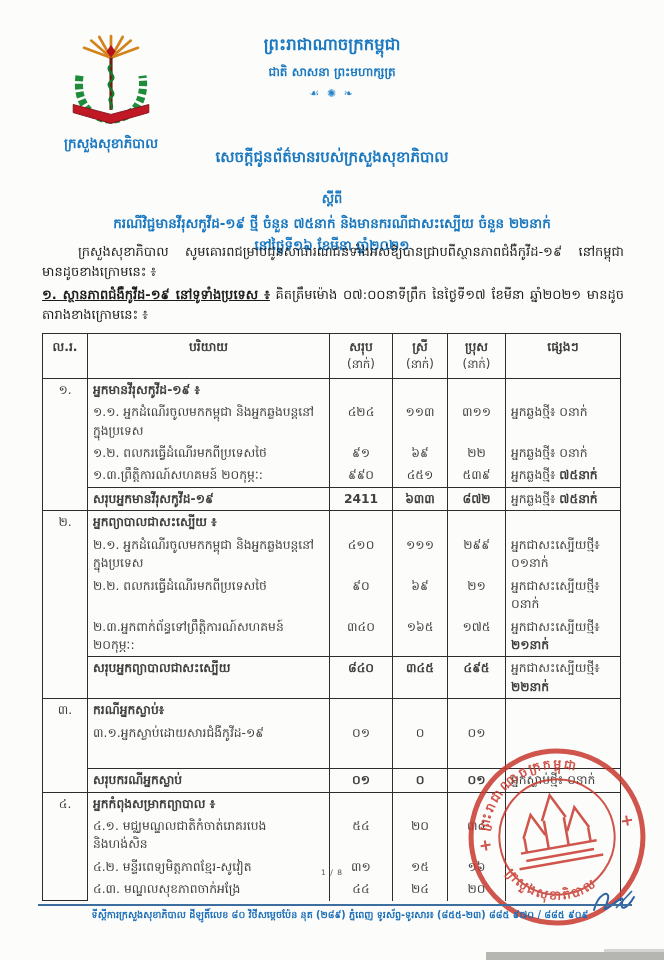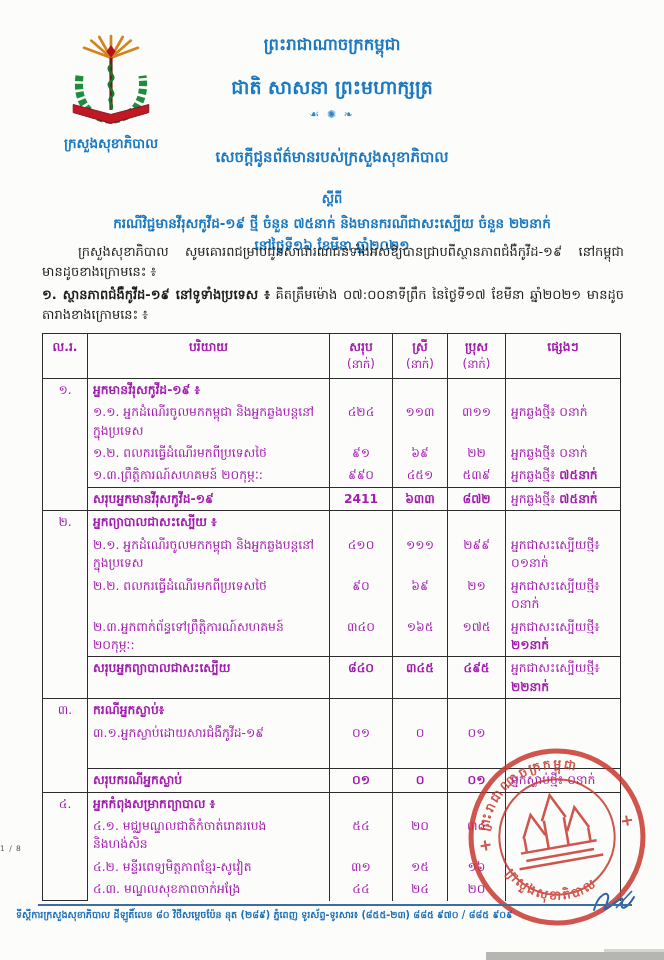--- a/index.html
+++ b/index.html
@@ -8,51 +8,51 @@
     background:#fcfcfa;overflow:hidden;
     font-family:"DejaVu Sans","Liberation Sans",sans-serif;
     color:#1c1c1c;
   }
   
   .logo-block{position:absolute;left:48px;top:32px;width:126px;text-align:center;}
   .logo-block svg{width:108px;height:100px;display:block;margin:0 auto;}
   .ministry-label{color:#1b79c1;font-weight:bold;font-size:13.5px;margin-top:3px;white-space:nowrap;}
   .motto{position:absolute;top:34px;left:0;right:0;text-align:center;color:#1b79c1;font-weight:bold;}
   .motto .l1{font-size:16.5px;}
-  .motto .l2{font-size:19px;margin-top:17px;}
+  .motto .l2{font-size:12px;margin-top:6px;}
   .motto .orn{font-size:11px;margin-top:5px;font-weight:normal;color:#2a85c8;letter-spacing:2px;}
   
   .title-block{position:absolute;top:147px;left:0;right:0;text-align:center;color:#1b79c1;font-weight:bold;line-height:1.45;}
   .title-block .t1{font-size:15px;}
   .title-block .t2{font-size:13px;margin-top:21px;}
   .title-block .t3{font-size:13.5px;margin-top:5px;padding:0 20px;}
   .title-block .t4{font-size:13.5px;margin-top:3px;}
   
   .content{position:absolute;top:242px;left:42px;width:582px;font-size:13px;line-height:1.55;}
   .intro{text-indent:36px;text-align:justify;}
   .s1-lead{margin-top:3px;text-align:justify;}
-  .s1-lead b{font-weight:bold;}
-  
-  table.covid{border-collapse:collapse;width:578px;margin-top:7px;font-size:12.3px;color:#a21caf;table-layout:fixed;}
+  .s1-lead b{font-weight:bold;text-decoration:underline;}
+  
+  table.covid{border-collapse:collapse;width:578px;margin-top:7px;font-size:12.3px;color:#404040;table-layout:fixed;}
   table.covid th,table.covid td{border:1px solid #2d2d2d;padding:2px 5px;vertical-align:top;line-height:1.5;word-wrap:break-word;}
   table.covid th{font-weight:bold;text-align:center;vertical-align:top;padding-top:4px;padding-bottom:4px;}
   table.covid th .sub{font-weight:normal;font-size:11.8px;}
   tr.sec-head td:not(.c-no){border-bottom:none;}
   tr.sec-row td{border-top:none;border-bottom:none;margin-top:16px;}
   tr.sec-total td{border-top:1px solid #2d2d2d;}
   td.c-no{text-align:center;padding-top:4px;}
   td.no-bb{border-bottom:none;}
   td.c-num{text-align:center;white-space:nowrap;}
   td.c-desc{padding-left:7px;}
   .b{font-weight:bold;}
   tr.spacer td{height:20px;}
   
-  .page-number{position:absolute;top:844px;left:0;right:0;font-size:7.5px;color:#555;letter-spacing:1px;}
+  .page-number{position:absolute;top:868px;left:0;right:0;text-align:center;font-size:7.5px;color:#555;letter-spacing:1px;}
   .footer-rule{position:absolute;top:904px;left:38px;width:594px;height:2px;background:#3c6e9f;}
-  .footer-text{position:absolute;top:909px;left:16px;right:0;font-size:9.6px;font-weight:bold;color:#1b6fb8;}
+  .footer-text{position:absolute;top:909px;left:16px;right:0;text-align:center;font-size:9.6px;font-weight:bold;color:#1b6fb8;}
   
   .stamp{position:absolute;left:466px;top:746px;width:182px;height:182px;transform:rotate(-10deg);opacity:0.85;pointer-events:none;}
   .signature{position:absolute;left:590px;top:886px;width:48px;height:32px;}
   .scan-edge{position:absolute;right:0;bottom:0;width:178px;height:8px;background:#b5b5b2;}
   .scan-edge2{position:absolute;right:0;bottom:8px;width:60px;height:3px;background:#d4d4d1;}
 </style>
 </head>
 <body>
 
 <div class="page">

